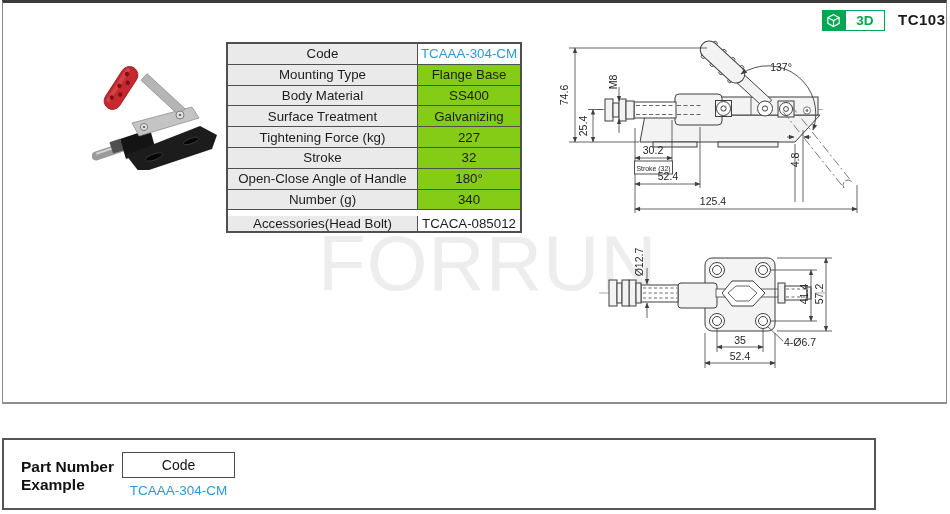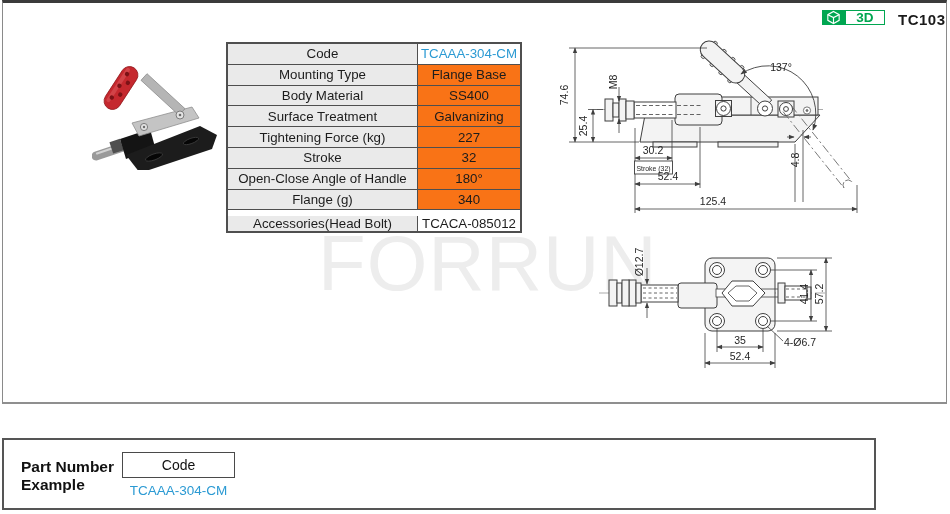--- a/index.html
+++ b/index.html
@@ -8,32 +8,32 @@
 
   
   .main-panel { left:2px; top:0; width:945px; height:404px; background:#fff;
     border-top:3px solid #3b3b3b; border-left:1px solid #8a8a8a; border-right:1px solid #8a8a8a; border-bottom:2px solid #8f8f8f; }
   .bottom-panel { left:2px; top:438px; width:874px; height:72px; background:#fff; border:2px solid #555; }
 
   
   .watermark { left:318px; top:218px; font-size:78px; font-weight:400; letter-spacing:1px; color:#ededed; z-index:0; user-select:none; }
 
   
-  .badge { left:822px; top:10px; display:flex; align-items:stretch; height:15px; z-index:2; }
+  .badge { left:822px; top:10px; display:flex; align-items:stretch; height:21px; z-index:2; }
   .badge .cube { width:23px; background:#00a651; display:flex; align-items:center; justify-content:center; }
   .badge .lbl { width:40px; border:1.5px solid #00a651; background:#fff; color:#00a651; font-size:13.5px; font-weight:700; display:flex; align-items:center; justify-content:center; }
   .code-id { left:898px; top:11px; font-size:15px; color:#1a1a1a; letter-spacing:0.5px; z-index:2;font-weight:bold; }
 
   
   .spec-table { left:226px; top:42px; width:296px; border:2px solid #4f4f4f; background:#fff; z-index:2; }
   .spec-row { display:flex; height:20.8px; border-bottom:1px solid #4f4f4f; }
   .spec-row:last-child { border-bottom:none;align-items:flex-end; }
   .spec-label { width:190px; background:#eaeaea; border-right:1px solid #4f4f4f; display:flex; align-items:center; justify-content:center; font-size:13.3px; color:#1c1c1c; }
   .spec-value { flex:1; display:flex; align-items:center; justify-content:center; font-size:13.3px; color:#1c1c1c; background:#fff; }
-  .spec-value.alt { background:#f97316;text-align:center; }
+  .spec-value.alt { background:#84cc16;text-align:center; }
   .spec-value.code-text { color:#2b9ad3; }
 
   
   svg text.dim { font-family:"Liberation Sans", sans-serif; font-size:10.5px; fill:#1f1f1f; }
   svg text.dim-sm { font-family:"Liberation Sans", sans-serif; font-size:8px; fill:#1f1f1f; }
   .drawing { z-index:1; }
 
   
   .pn-heading { left:17px; top:18px; width:118px; font-size:15.5px; font-weight:600; color:#111; line-height:1.18; }
   .pn-code-box { left:118px; top:12px; width:113px; height:26px; border:1.5px solid #4a4a4a; display:flex; align-items:center; justify-content:center; font-size:14px; color:#111; background:#fff; }
@@ -113,21 +113,21 @@
   </div>
   <div class="spec-row">
     <div class="spec-label">Stroke</div>
     <div class="spec-value alt">32</div>
   </div>
   <div class="spec-row">
     <div class="spec-label">Open-Close Angle of Handle</div>
     <div class="spec-value alt">180°</div>
   </div>
   <div class="spec-row">
-    <div class="spec-label">Flange (g)</div>
+    <div class="spec-label">Number (g)</div>
     <div class="spec-value alt">340</div>
   </div>
   <div class="spec-row">
     <div class="spec-label">Accessories(Head Bolt)</div>
     <div class="spec-value">TCACA-085012</div>
   </div>
 </div>
 
 <svg class="abs drawing" style="left:555px; top:30px" width="305" height="190" viewBox="0 0 305 190">
   <defs>

